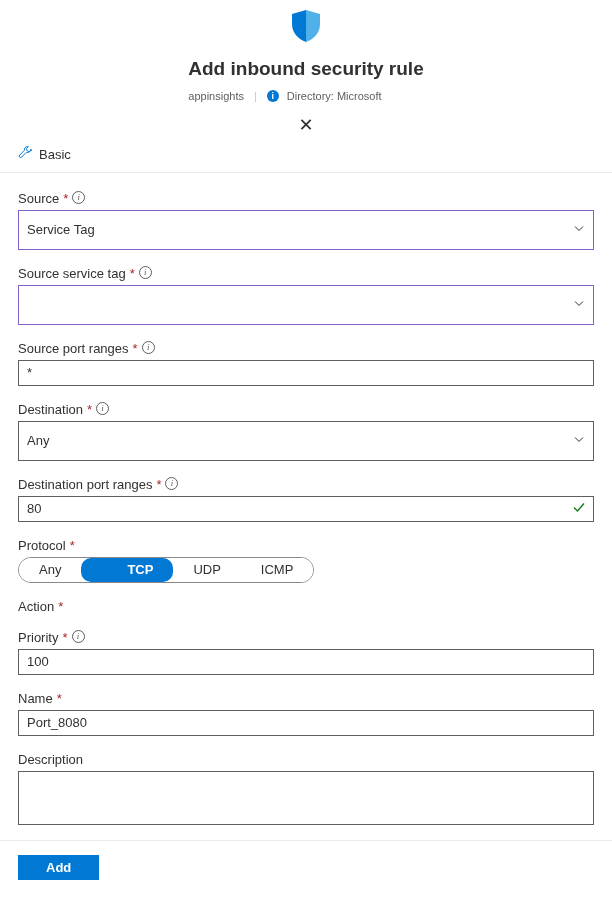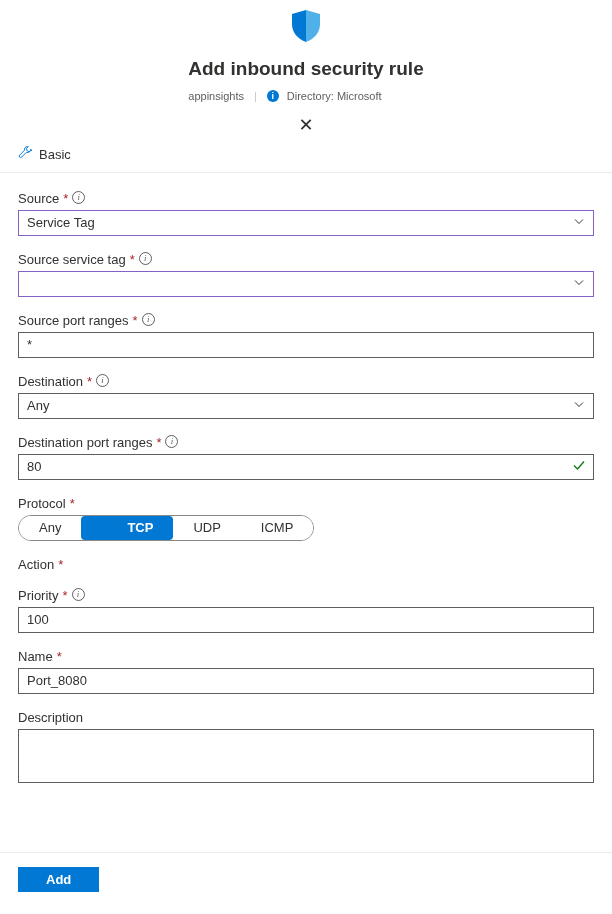--- a/index.html
+++ b/index.html
@@ -97,21 +97,21 @@
     }
     .select, .text-input, .textarea {
       width: 100%;
       border: 1px solid #605e5c;
       font-size: 13px;
       color: #323130;
       background: #fff;
       font-family: inherit;
     }
     .select {
-      height: 26px;
+      height: 40px;
       padding: 0 26px 0 8px;
       position: relative;
       display: flex;
       align-items: center;
       cursor: pointer;
     }
     .select.highlighted {
       border-color: #8661c5;
     }
     .chevron {
@@ -155,31 +155,31 @@
       border: none;
       cursor: pointer;
       display: flex;
       align-items: center;
       font-family: inherit;
     }
     .seg.selected {
       background: #0078d4;
       color: #fff;
       font-weight: 600;
-      border-radius: 4px;
+      border-radius: 10px;
       padding-left: 46px;
     }
     .seg.first-selected {
       background: #0078d4;
       color: #fff;
       font-weight: 600;
     }
     .footer {
       position: absolute;
-      bottom: 4px;
+      bottom: 16px;
       left: 0;
       right: 0;
       border-top: 1px solid #edebe9;
       padding: 14px 18px 18px 18px;
     }
     .add-btn {
       background: #0078d4;
       color: #fff;
       border: none;
       font-size: 13px;

